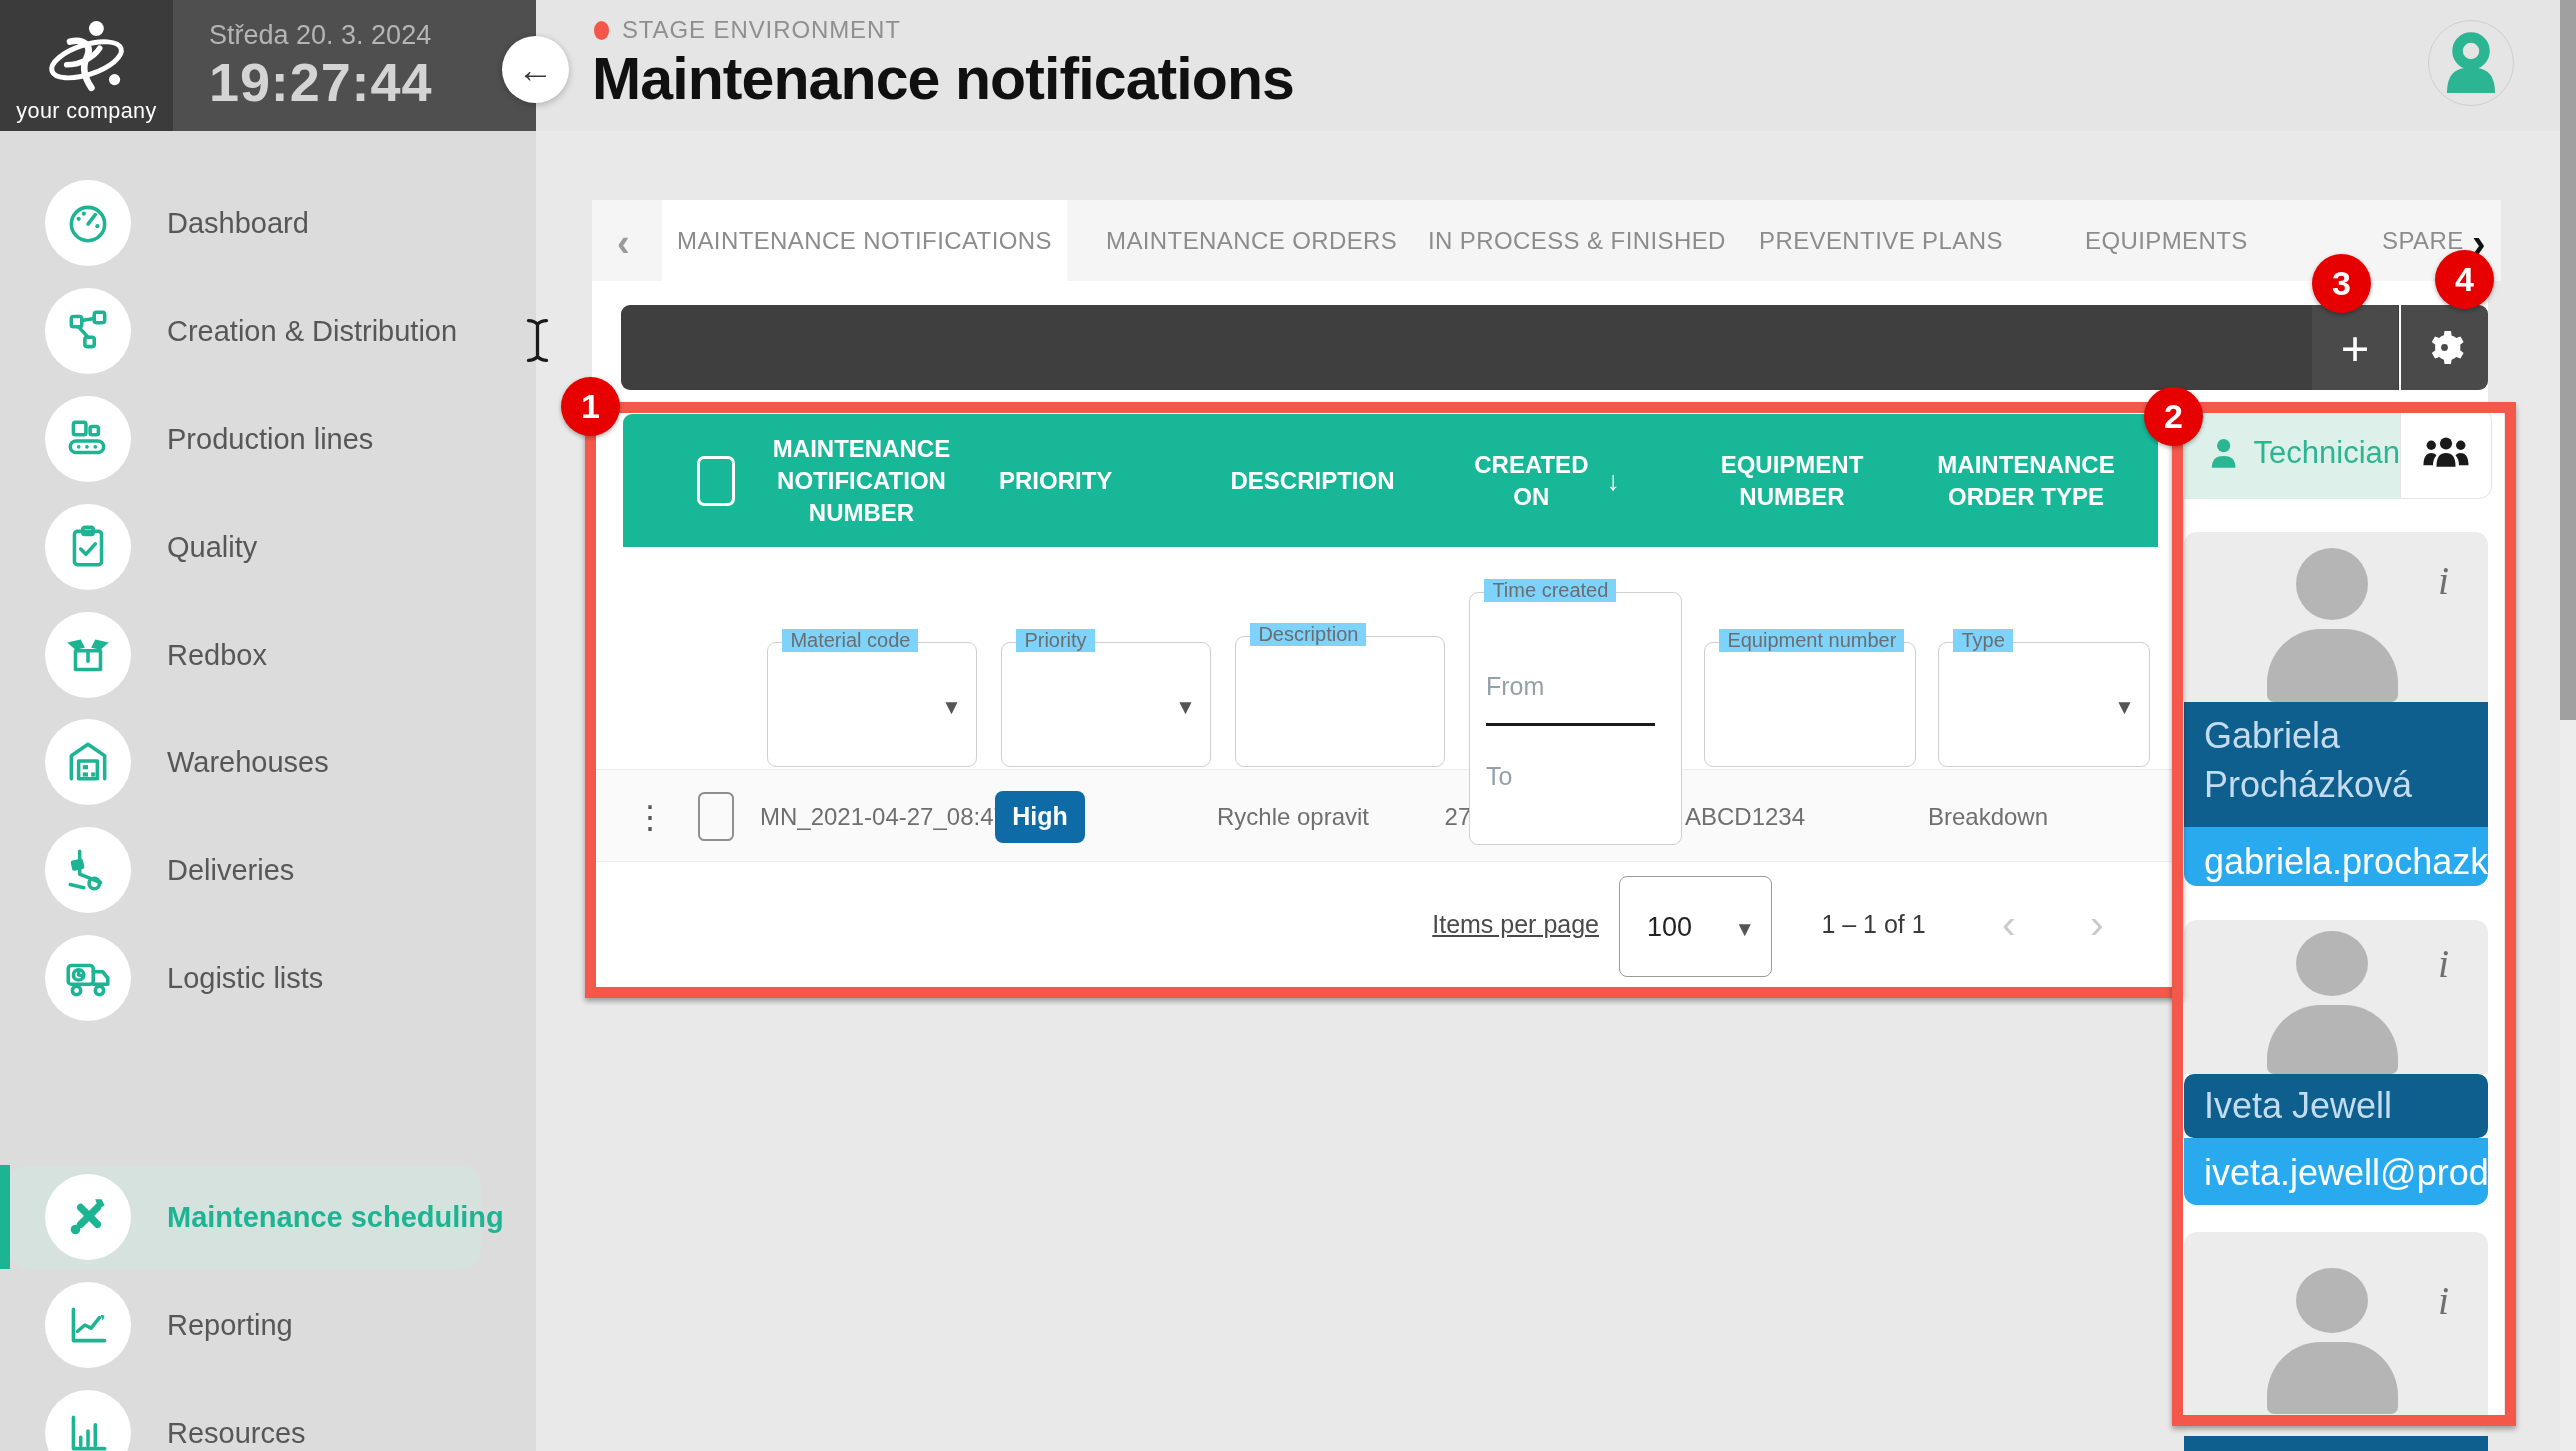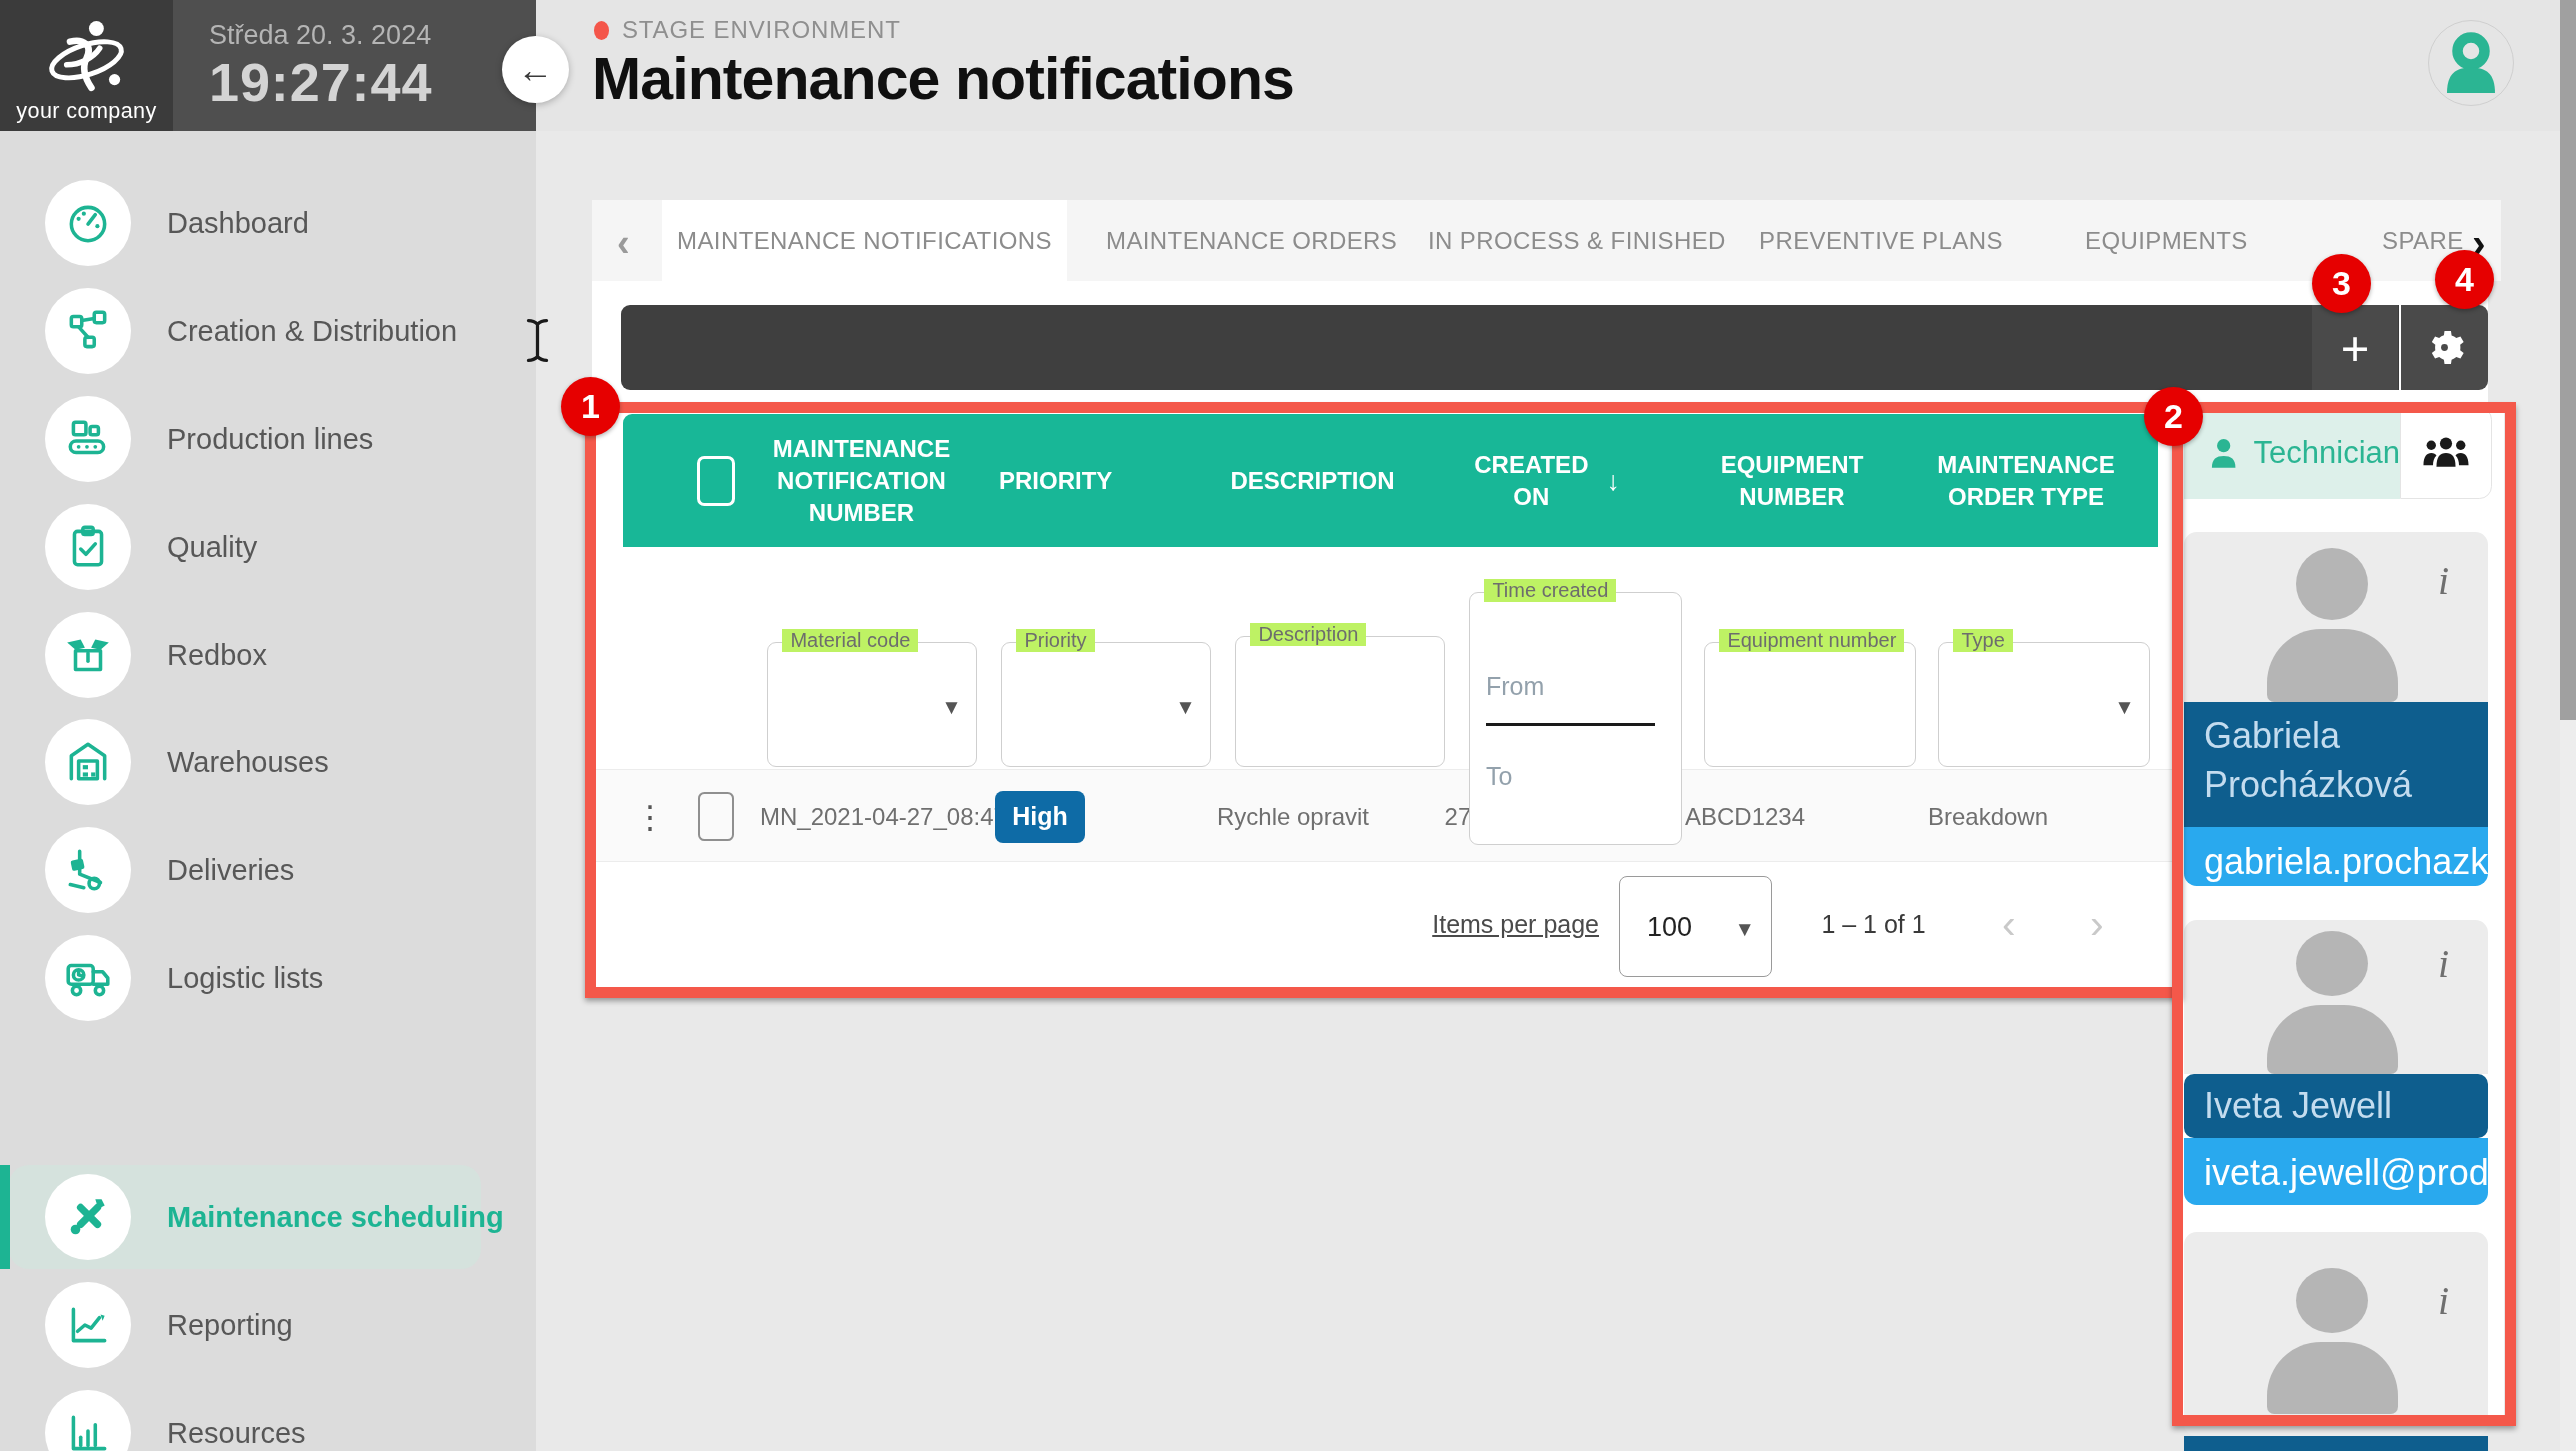--- a/index.html
+++ b/index.html
@@ -45,21 +45,21 @@
   .tb-btn { top:305px; width:87px; height:85px; background:#4a4a4a; display:flex; align-items:center; justify-content:center; }
   #tb-add { left:2312px; border-right:1.8px solid #3c3c3c; font-size:49px; color:#fff; font-weight:300; }
   #tb-gear { left:2401px; border-radius:0 9px 9px 0; }
 
   
   #thead { left:623px; top:414px; width:1535px; height:133px; background:#18b797; border-radius:9px 9px 0 0; color:#fff; font-weight:bold; font-size:24px; }
   .th { position:absolute; top:0; height:133px; display:flex; align-items:center; justify-content:center; text-align:center; line-height:32px; }
   .cb { border-radius:7.2px; }
   #filters { left:592px; top:547px; width:1586px; height:222px; background:#fff; }
   .ffield { position:absolute; border:1.8px solid #cfcfcf; border-radius:9px; background:#fff; }
-  .flabel { position:absolute; top:-14.4px; left:14.4px; background:#bef264; padding:0 8px; font-size:20px; color:#6d6d6d; white-space:nowrap; }
+  .flabel { position:absolute; top:-14.4px; left:14.4px; background:#7dd3fc; padding:0 8px; font-size:20px; color:#6d6d6d; white-space:nowrap; }
   .fdrop { position:absolute; right:14.4px; top:50%; margin-top:-10px; font-size:20.7px; color:#555; }
   .fph { position:absolute; left:16px; font-size:25px; color:#93a1ac; }
 
   #row1 { left:592px; top:769px; width:1586px; height:93px; background:#fafafa; border-top:1.8px solid #ececec; border-bottom:1.8px solid #ececec; color:#6f6f6f; font-size:24px; }
   .rcell { position:absolute; top:0; height:93px; display:flex; align-items:center; justify-content:center; }
   #prio-badge { background:#0e6ba6; color:#fff; font-weight:bold; font-size:25px; border-radius:8px; width:90px; height:52px; display:flex; align-items:center; justify-content:center; }
 
   #pager { left:592px; top:862px; width:1586px; height:125px; background:#fff; color:#4a4a4a; font-size:25px; }
   #pp-select { position:absolute; left:1027px; top:14.4px; width:153px; height:101px; border:1.8px solid #9a9a9a; border-radius:8px; }
   .pchev { position:absolute; top:0; height:125px; line-height:125px; font-size:41px; color:#c9c9c9; }

